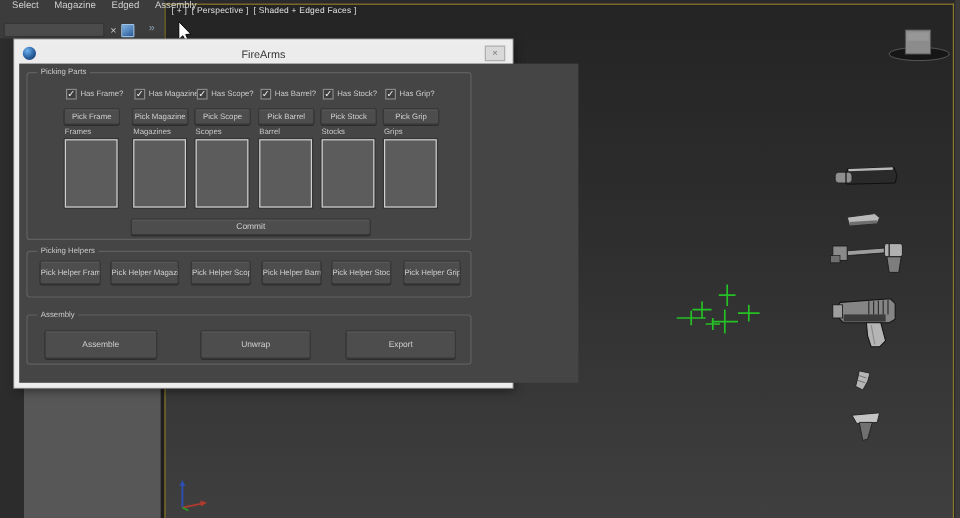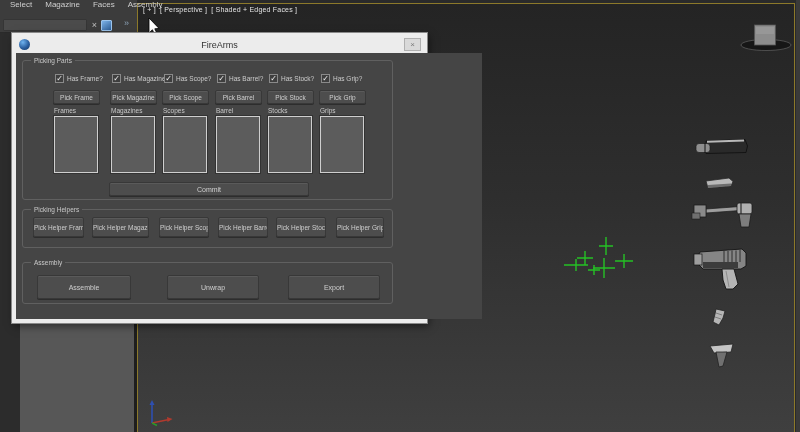--- a/index.html
+++ b/index.html
@@ -85,21 +85,21 @@
   <div id="left-dark-strip" class="abs"></div>
   <div id="left-gray-panel" class="abs"></div>
   <div id="panel-divider" class="abs"></div>
   <div id="viewport" class="abs"></div>
   <div id="right-strip" class="abs"></div>
 
   <div id="explorer" class="abs">
     <div class="menubar">
       <span class="menu-item">Select</span>
       <span class="menu-item">Magazine</span>
-      <span class="menu-item">Faces</span>
+      <span class="menu-item">Edged</span>
       <span class="menu-item">Assembly</span>
     </div>
     <input class="search-input" type="text" value="" style="">
     <span class="clear-x">×</span>
     <span class="blue-ico"></span>
     <span class="overflow">»</span>
   </div>
 
   <div id="vp-label" class="abs">
     <span>[ + ]</span>

